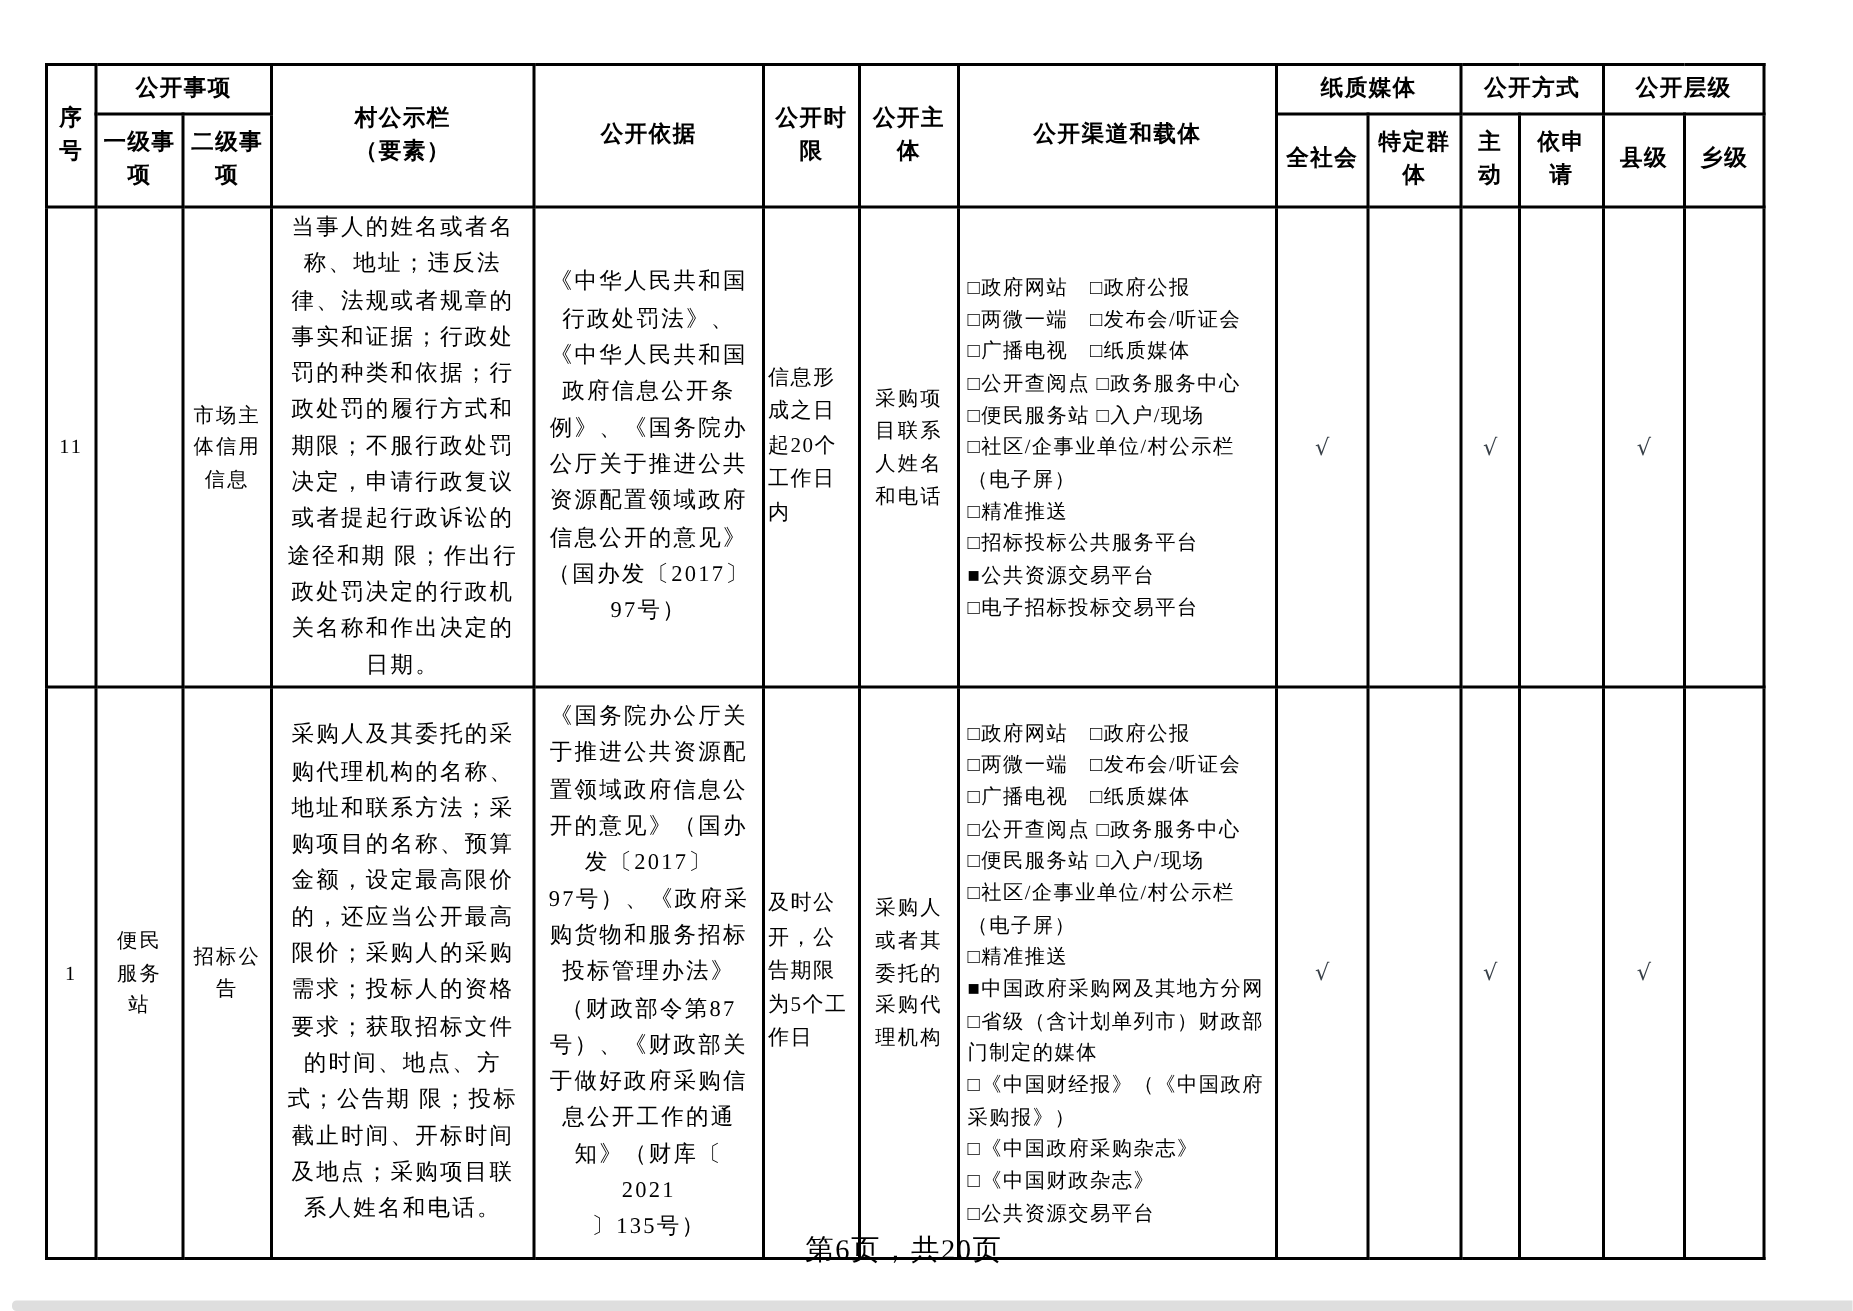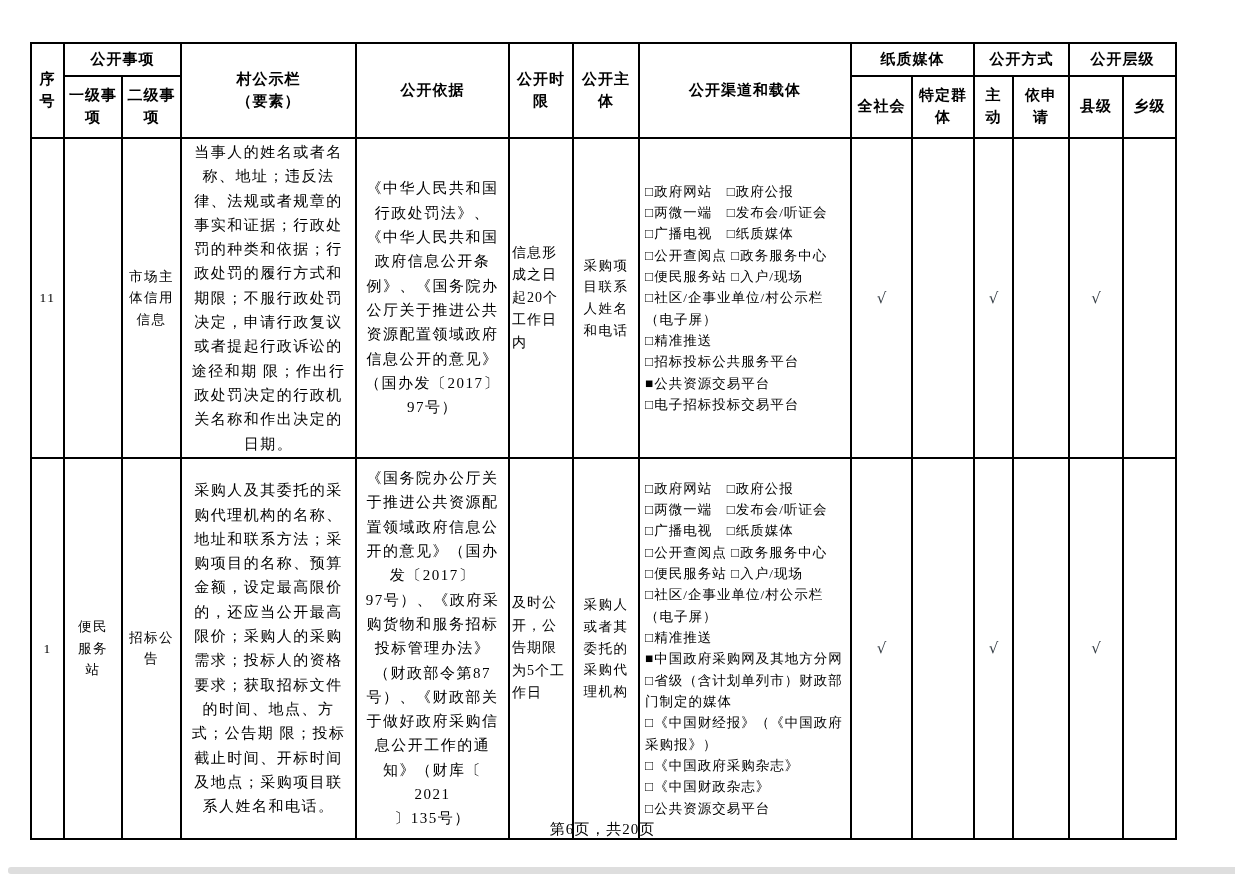--- a/index.html
+++ b/index.html
@@ -30,21 +30,21 @@
   }
   .cell-channels{
     text-align:left;font-size:13.5px;line-height:1.58;letter-spacing:1px;padding:1px 5px;
   }
   .cell-check{
     text-align:center;font-size:15px;color:#394149;letter-spacing:0;
     font-family:"DejaVu Sans","Liberation Sans",sans-serif;
   }
   .page-footer{
     position:absolute;left:30px;top:820px;width:1145px;text-align:center;
-    font-size:15px;letter-spacing:1px;
+    font-size:19px;letter-spacing:1px;
   }
   .scrollbar-track{
     position:absolute;left:8px;right:0;bottom:0;height:7px;background:#dedede;
     border-radius:3px 0 0 3px;
   }
 </style>
 </head>
 <body>
 
 <table class="doc-table">

